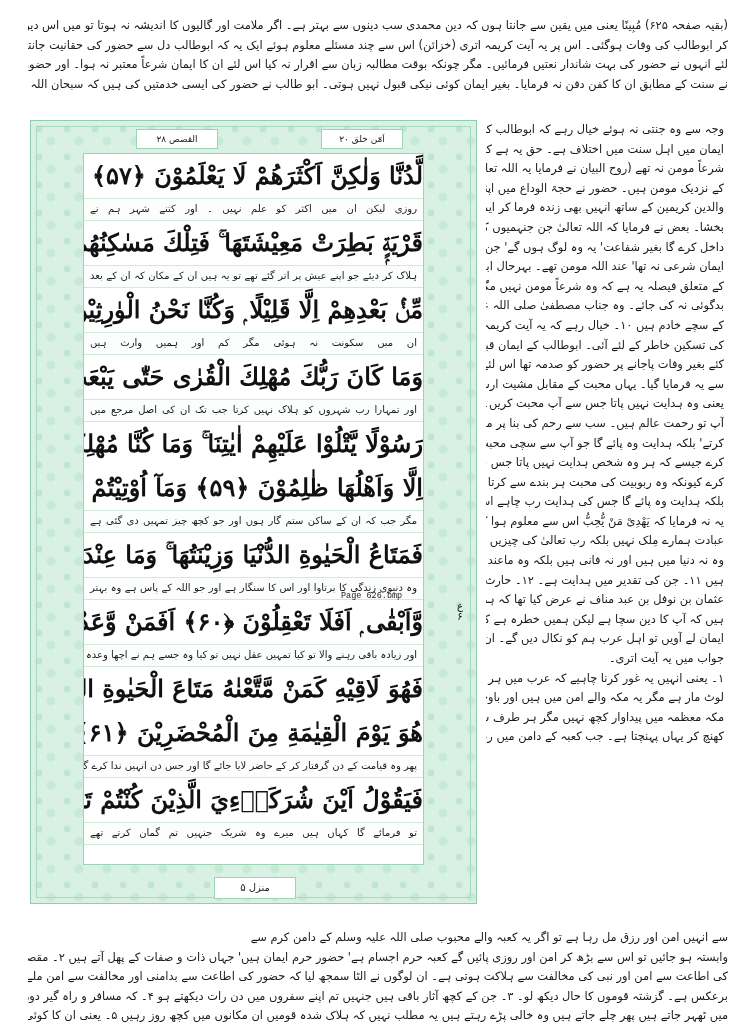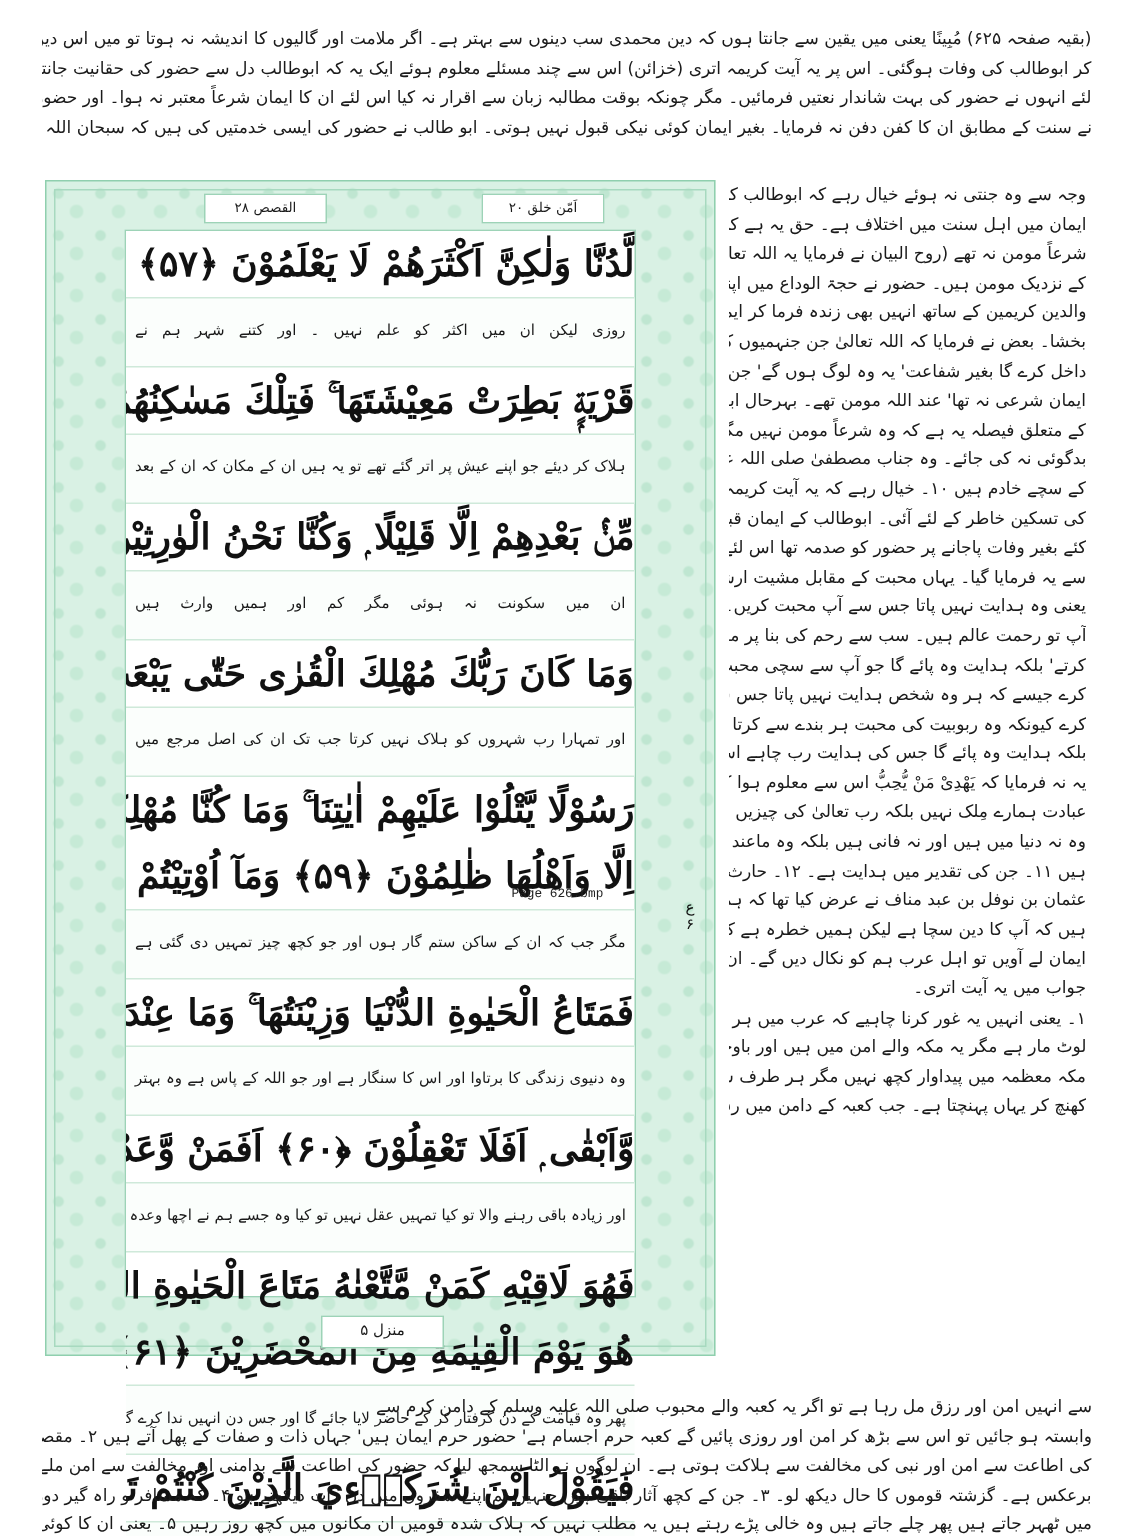--- a/index.html
+++ b/index.html
@@ -43,21 +43,21 @@
       position: absolute; left: 52px; top: 32px; width: 341px; height: 712px;
       background: #ffffff; border: 1px solid #9dd3b7; box-sizing: border-box;
     }
     .ayah-line {
       height: 44px; line-height: 44px; font-family: "DejaVu Serif", serif; font-weight: bold;
       font-size: 24px; direction: rtl; text-align: center; white-space: nowrap; overflow: hidden;
       color: #111;
     }
     .trans-line {
       height: 21px; line-height: 20px; font-size: 10px; direction: rtl; text-align: justify;
-      text-align-last: justify; white-space: nowrap; overflow: hidden; padding: 12px 6px;
+      text-align-last: justify; white-space: nowrap; overflow: hidden; padding: 0 6px;
       border-top: 1px solid #cfe9da; border-bottom: 1px solid #cfe9da; background: #fbfefc;
     }
     .manzil {
       position: absolute; left: 183px; top: 756px; width: 80px; height: 20px; background: #fff;
       border: 1px solid #9dd3b7; font-size: 10px; text-align: center; line-height: 20px; direction: rtl;
     }
     .page-label {
       position: absolute; left: 310px; top: 470px; font-family: Liberation Mono, monospace;
       font-size: 8.5px; color: #222; direction: ltr;
     }

